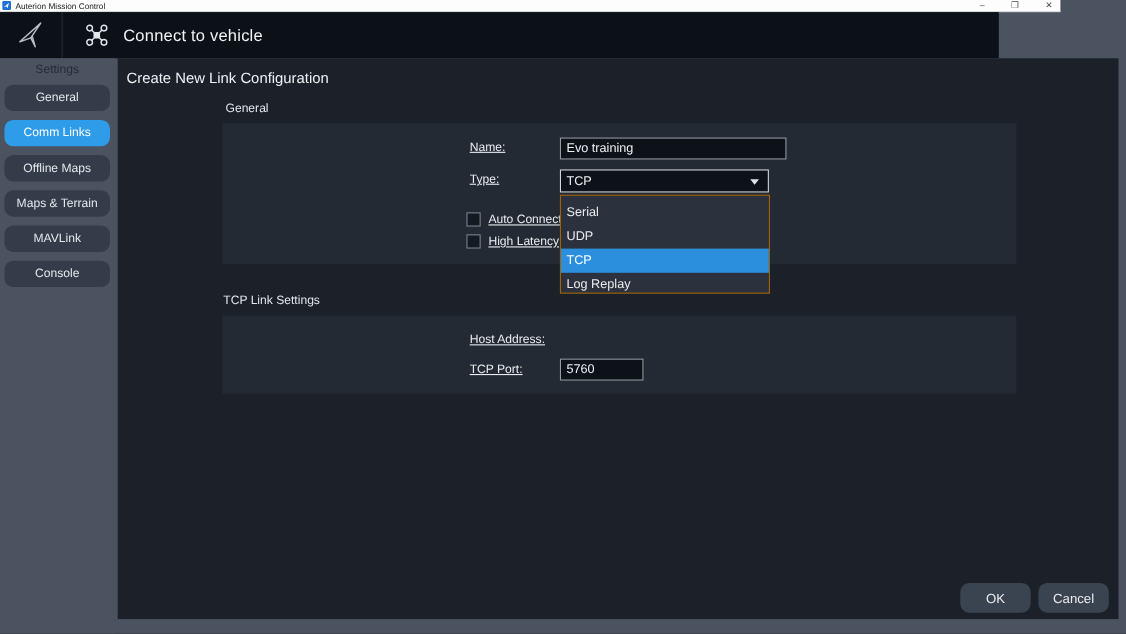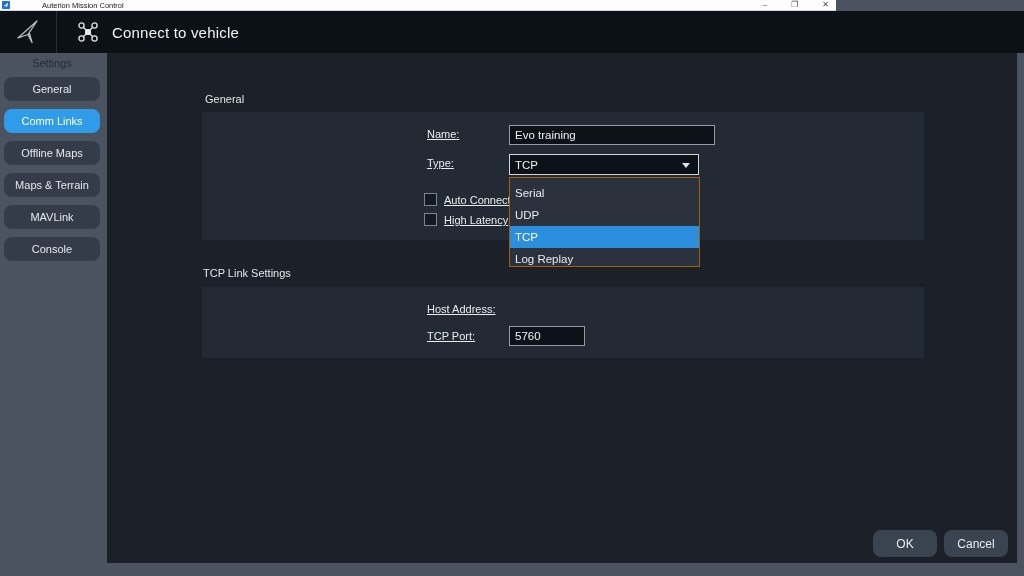--- a/index.html
+++ b/index.html
@@ -5,33 +5,33 @@
   * { box-sizing: border-box; margin: 0; padding: 0; }
   html,body { width:1024px; height:576px; overflow:hidden; }
   body {
     font-family:"Liberation Sans", sans-serif;
     background:#4c5360;
     position:relative;
     -webkit-font-smoothing:antialiased;
   }
   
   .titlebar {
-    position:absolute; top:0; left:0; width:836px; height:11px;
+    position:absolute; top:0; left:0; width:964px; height:11px;
     background:#fdfdfd; display:flex; align-items:center;
-    font-size:7.5px; color:#1a1a1a; border-bottom:1px solid #d8d8d8;gap:28px;
+    font-size:7.5px; color:#1a1a1a; border-bottom:1px solid #d8d8d8;
   }
   .titlebar .app-ico { margin:0 4px 0 2px; display:flex; }
   .titlebar .win-controls {
     margin-left:auto; display:flex; align-items:center;
     gap:24px; padding-right:7px; font-size:8px; color:#4a4a4a;
   }
   .titlebar .win-controls span { cursor:default; line-height:10px; }
   
   .header {
-    position:absolute; top:11px; left:0; width:1024px; height:42px;
+    position:absolute; top:11px; left:0; width:908px; height:42px;
     background:#0c1017; display:flex; align-items:center;
   }
   .logo-box {
     width:57px; height:42px; display:flex; align-items:center; justify-content:center;
     border-right:1px solid #272d37;
   }
   .drone-box { margin-left:20px; display:flex; align-items:center; }
   .header-title { margin-left:13px; font-size:15px; color:#f2f4f7; letter-spacing:.2px; }
   
   .sidebar { position:absolute; top:53px; left:0; width:104px; height:523px; background:#4c5360;padding-left:16px; }
@@ -135,20 +135,21 @@
   <div class="sidebar-heading">Settings</div>
   <div class="side-btn" style="top:24px">General</div>
   <div class="side-btn selected" style="top:56px">Comm Links</div>
   <div class="side-btn" style="top:88px">Offline Maps</div>
   <div class="side-btn" style="top:120px">Maps &amp; Terrain</div>
   <div class="side-btn" style="top:152px">MAVLink</div>
   <div class="side-btn" style="top:184px">Console</div>
 </div>
 
 <div class="content">
+  <div class="page-title">Create New Link Configuration</div>
 
   <div class="section-heading" style="left:98px; top:40px">General</div>
   <div class="panel" style="left:95px; top:59px; width:722px; height:128px"></div>
 
   <div class="form-label" style="left:320px; top:75px">Name:</div>
   <input class="text-input" style="left: 402px; top: 72px; width: 206px; height: 20px;" value="Evo training">
 
   <div class="form-label" style="left:320px; top:104px">Type:</div>
   <div class="combo" style="left:402px; top:101px; width:190px; height:21px">
     <span>TCP</span>

